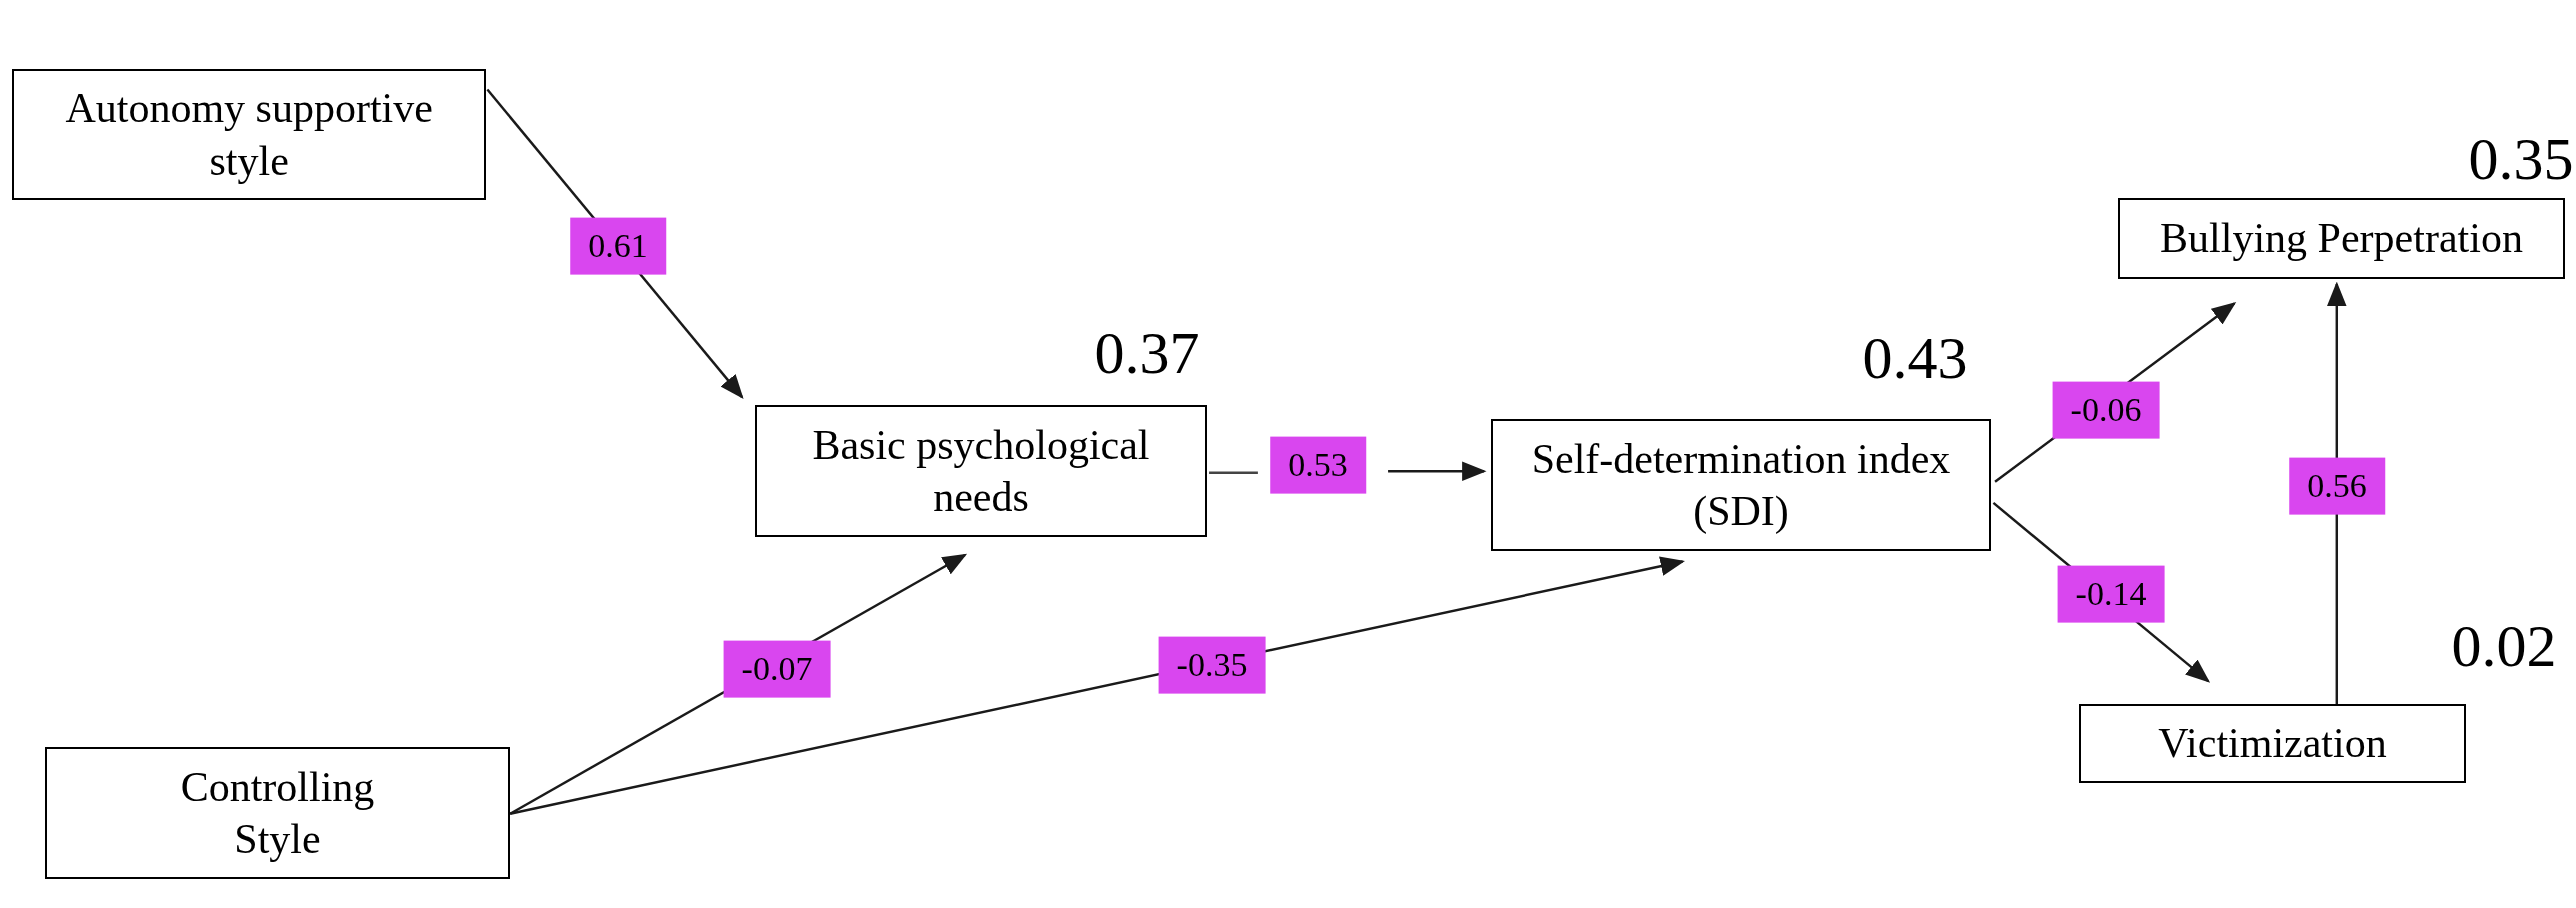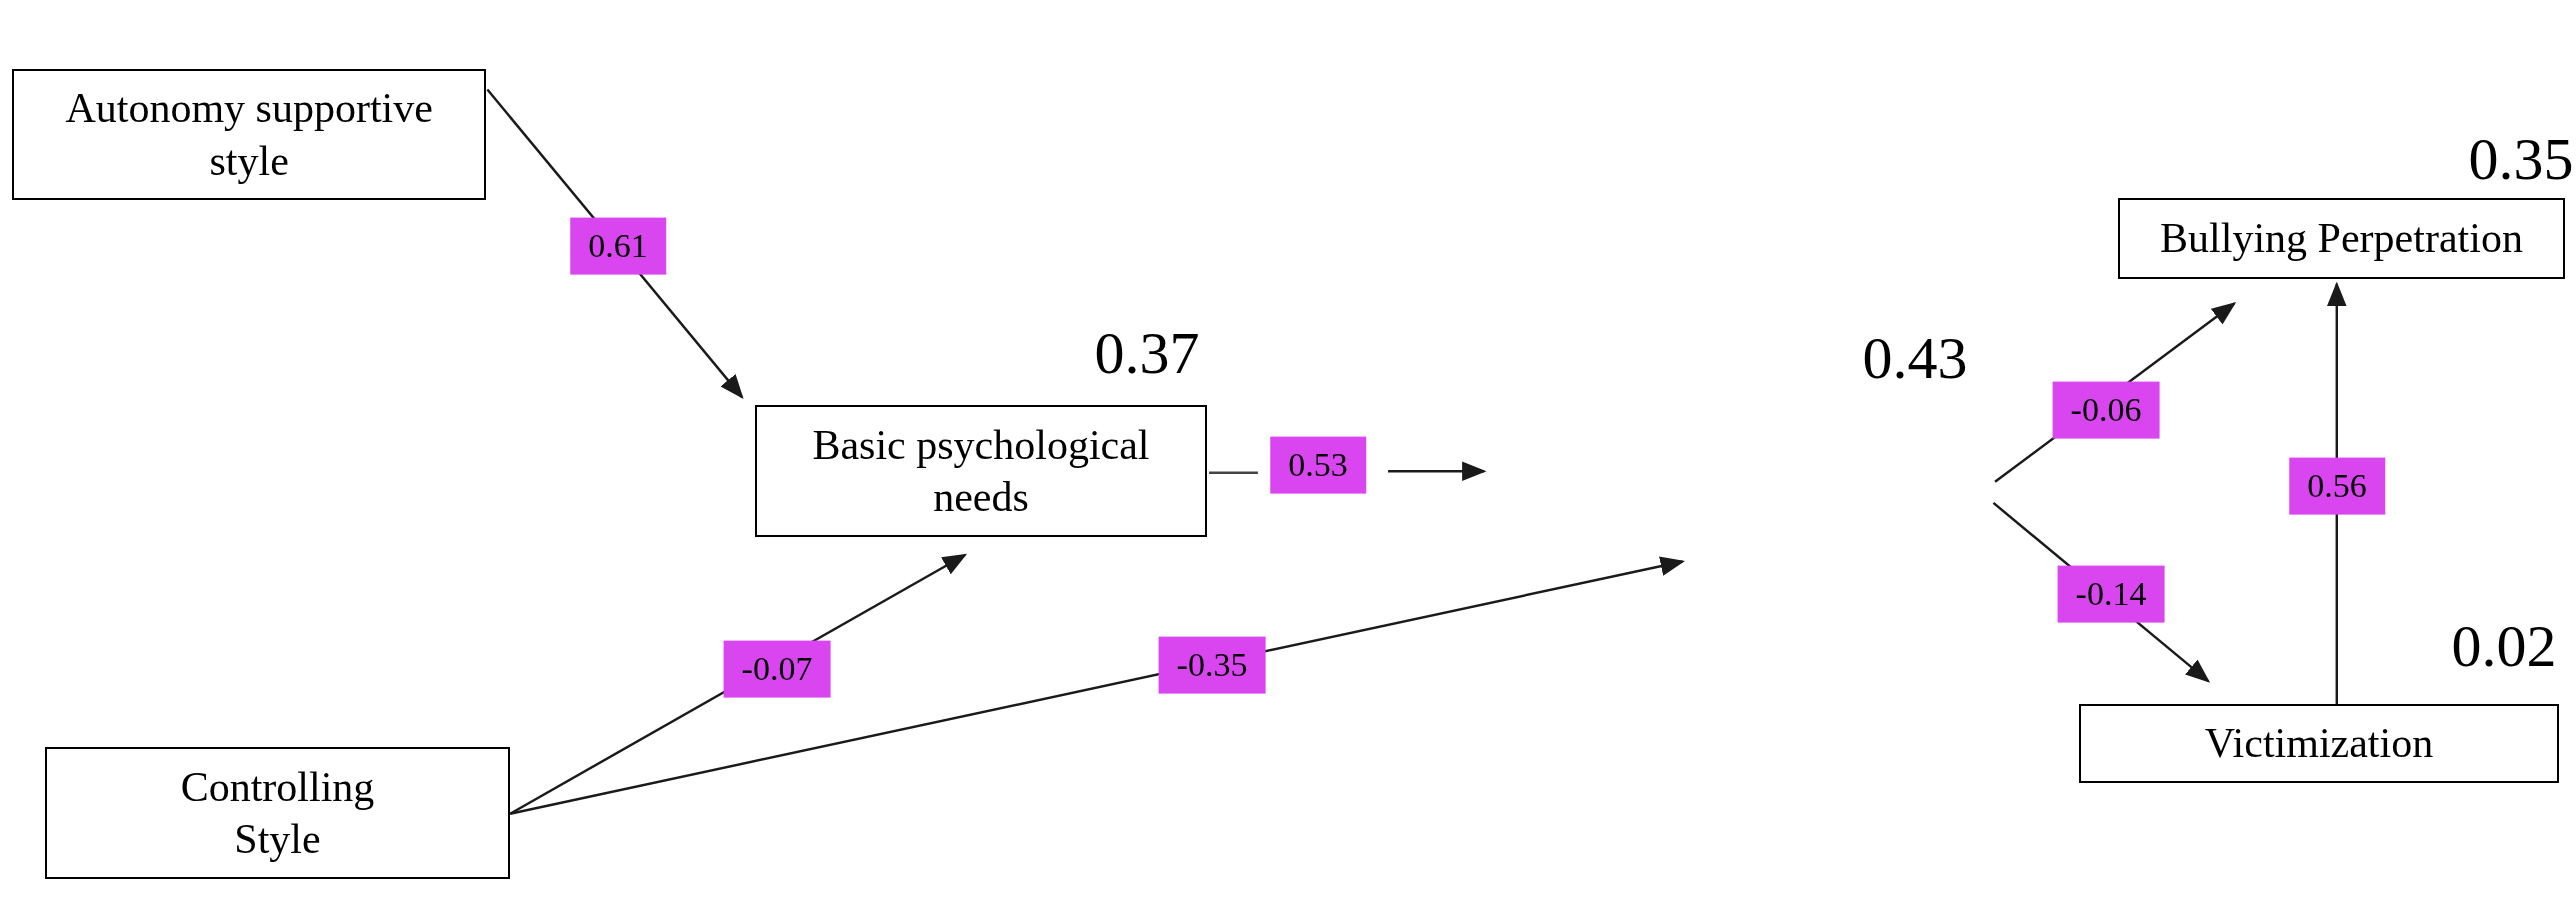--- a/index.html
+++ b/index.html
@@ -84,24 +84,26 @@
 
   <div class="node" style="left:12.2px; top:22px; width:474px; height:131px;margin-top:47px;">Autonomy supportive
 style</div>
 
   <div class="node" style="left:45px; top:747px; width:465px; height:132px;">Controlling
 Style</div>
 
   <div class="node" style="left:755px; top:405px; width:452px; height:132px;">Basic psychological
 needs</div>
 
+  <div class="node" style="left:1491px; top:419px; width:500px; height:132px;">Self-determination index
+(SDI)</div>
 
   <div class="node" style="left:2118px; top:198px; width:447px; height:81px;">Bullying Perpetration</div>
 
-  <div class="node" style="left:2079px; top:704px; width:480px; height:79px;">Victimization</div>
+  <div class="node" style="left:2079px; top:704px; width:387px; height:79px;">Victimization</div>
 
   <div class="coef" style="left:618px; top:246px;">0.61</div>
 
   <div class="coef" style="left:777px; top:669px;">-0.07</div>
 
   <div class="coef" style="left:1212px; top:665px;">-0.35</div>
 
   <div class="coef" style="left:1318px; top:465px;">0.53</div>
 
   <div class="coef" style="left:2106px; top:410px;">-0.06</div>

